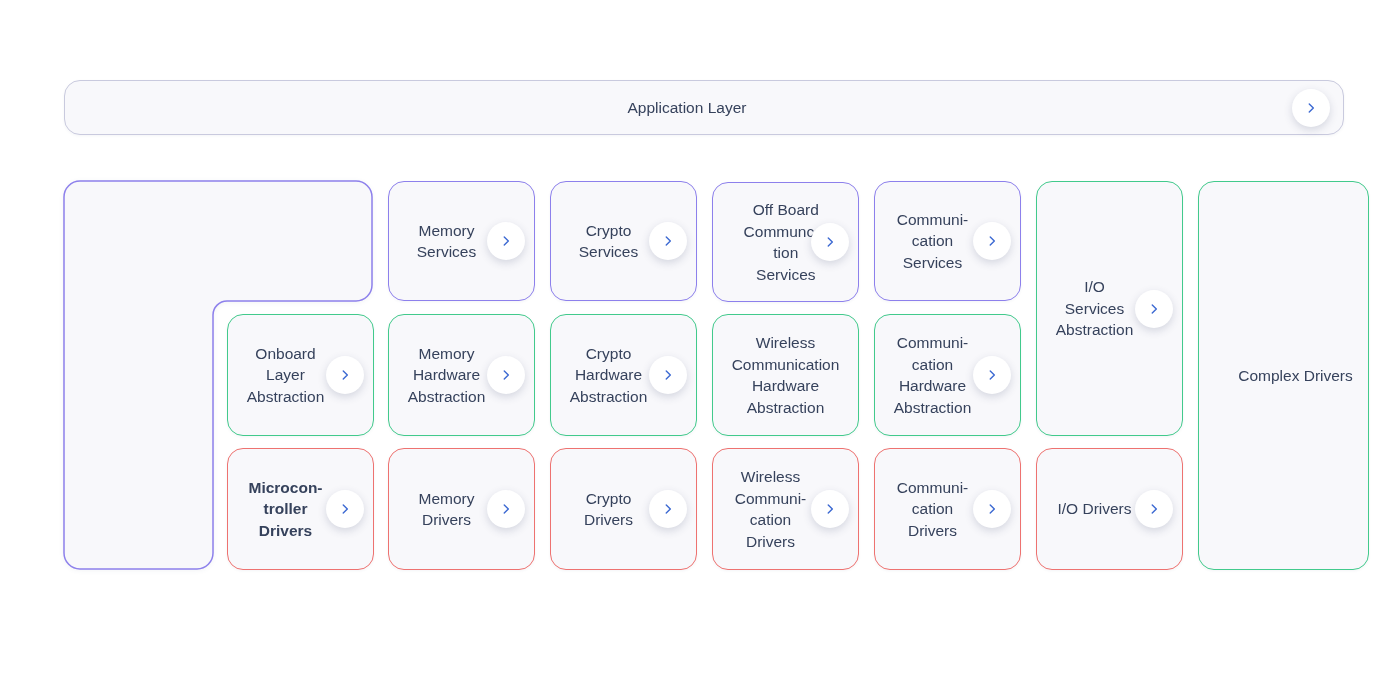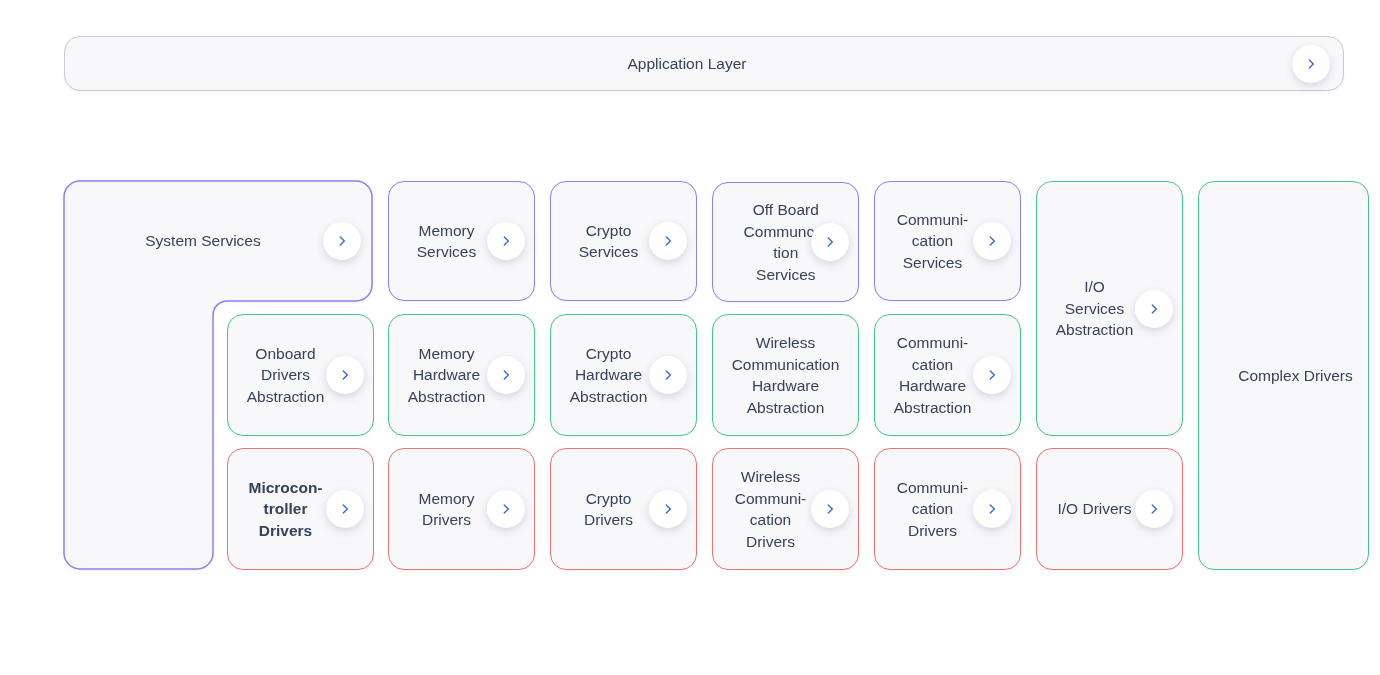--- a/index.html
+++ b/index.html
@@ -11,20 +11,21 @@
     color:#36425c;
     overflow:hidden;
   }
   .bar{
     position:absolute;
     left:64px;width:1278px;height:53px;
     background:#f8f8fb;
     border-radius:16px;
     display:flex;align-items:center;justify-content:center;
     box-shadow:0 1px 3px rgba(40,50,90,.05);
+    margin-top:44px;
   }
   .bar-app{top:36px;border:1.5px solid #c9cade;}
   .bar-rte{top:110px;border:1.5px solid #ef8264;}
   .bar-mcu{top:585px;height:53px;border:2px solid #1e2a4a;border-radius:18px;}
   .bar .lbl{padding-right:34px;}
   .bar-mcu .lbl{padding-right:0;}
   .lbl{
     white-space:pre-line;
     text-align:center;
     font-size:15.5px;
@@ -73,28 +74,20 @@
           <path d="M9 5l7 7-7 7" fill="none" stroke="#3c69d2" stroke-width="2.4" stroke-linecap="round" stroke-linejoin="round"></path>
         </svg>
     </span>
   </div>
 
 
   <div class="lshape">
     <svg class="outline" width="312" height="392" viewBox="-2 -2 312 392">
       <path d="M16,0 H292 A16,16 0 0 1 308,16 V104 A16,16 0 0 1 292,120 H163 A14,14 0 0 0 149,134 V372 A16,16 0 0 1 133,388 H16 A16,16 0 0 1 0,372 V16 A16,16 0 0 1 16,0 Z" fill="#f8f8fb" stroke="#8d80ec" stroke-width="1.5"></path>
     </svg>
-    <div class="arm">
-      <span class="lbl">System Services</span>
-      <span class="chev" style="right:11px;">
-        <svg width="14" height="14" viewBox="0 0 24 24">
-            <path d="M9 5l7 7-7 7" fill="none" stroke="#3c69d2" stroke-width="2.4" stroke-linecap="round" stroke-linejoin="round"></path>
-          </svg>
-      </span>
-    </div>
   </div>
 
   <div class="box purple haschev" style="left:388px;top:181px;width:145px;height:118px;">
     <span class="lbl">Memory
 Services</span>
     <span class="chev">
         <svg width="14" height="14" viewBox="0 0 24 24">
           <path d="M9 5l7 7-7 7" fill="none" stroke="#3c69d2" stroke-width="2.4" stroke-linecap="round" stroke-linejoin="round"></path>
         </svg>
       </span>
@@ -143,21 +136,21 @@
         </svg>
       </span>
   </div>
 
   <div class="box green" style="left:1198px;top:181px;width:145px;height:387px;padding-left:24px;">
     <span class="lbl">Complex Drivers</span>
   </div>
 
   <div class="box green haschev" style="left:227px;top:314px;width:145px;height:120px;">
     <span class="lbl">Onboard
-Drivers
+Layer
 Abstraction</span>
     <span class="chev">
         <svg width="14" height="14" viewBox="0 0 24 24">
           <path d="M9 5l7 7-7 7" fill="none" stroke="#3c69d2" stroke-width="2.4" stroke-linecap="round" stroke-linejoin="round"></path>
         </svg>
       </span>
   </div>
 
   <div class="box green haschev" style="left:388px;top:314px;width:145px;height:120px;">
     <span class="lbl">Memory

